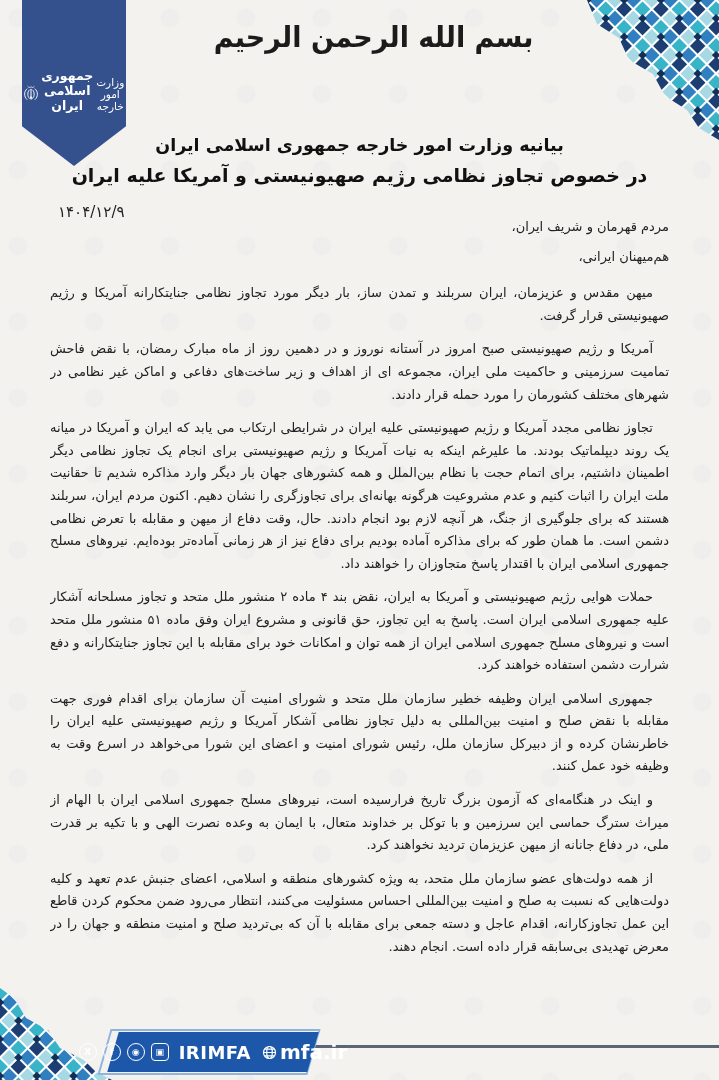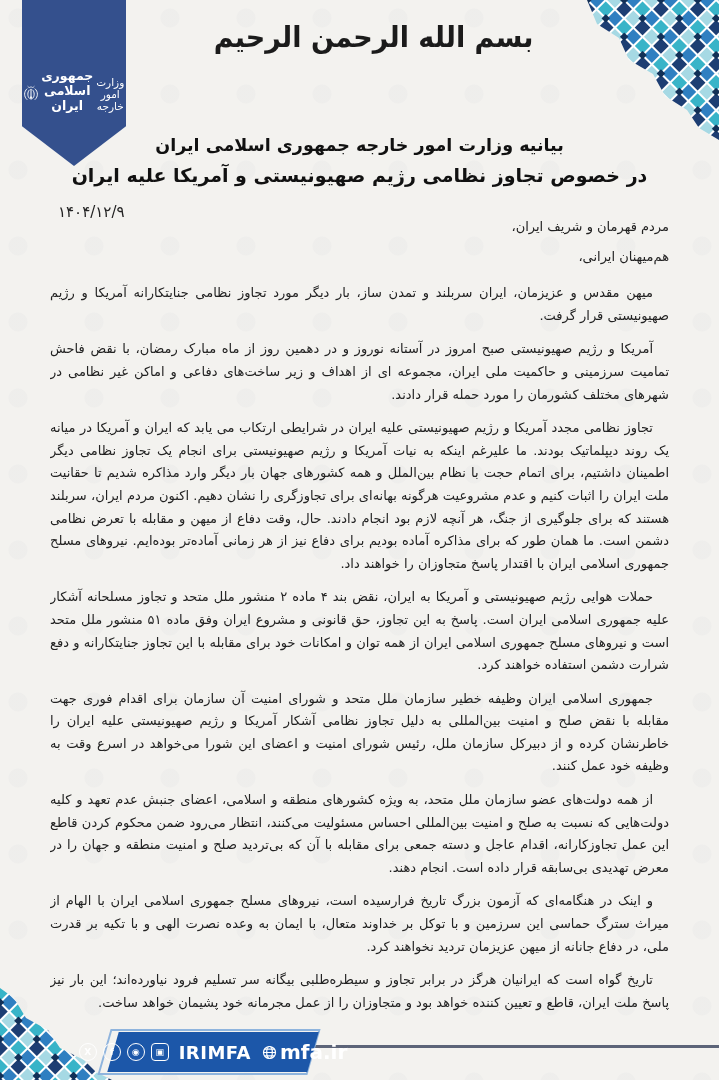--- a/index.html
+++ b/index.html
@@ -151,23 +151,22 @@
 <div class="date">۱۴۰۴/۱۲/۹</div>
 
 <div class="statement">
   <p class="greet">مردم قهرمان و شریف ایران،</p>
   <p class="greet greet-last">هم‌میهنان ایرانی،</p>
   <p>میهن مقدس و عزیزمان، ایران سربلند و تمدن ساز، بار دیگر مورد تجاوز نظامی جنایتکارانه آمریکا و رژیم صهیونیستی قرار گرفت.</p>
   <p>آمریکا و رژیم صهیونیستی صبح امروز در آستانه نوروز و در دهمین روز از ماه مبارک رمضان، با نقض فاحش تمامیت سرزمینی و حاکمیت ملی ایران، مجموعه ای از اهداف و زیر ساخت‌های دفاعی و اماکن غیر نظامی در شهرهای مختلف کشورمان را مورد حمله قرار دادند.</p>
   <p>تجاوز نظامی مجدد آمریکا و رژیم صهیونیستی علیه ایران در شرایطی ارتکاب می یابد که ایران و آمریکا در میانه یک روند دیپلماتیک بودند. ما علیرغم اینکه به نیات آمریکا و رژیم صهیونیستی برای انجام یک تجاوز نظامی دیگر اطمینان داشتیم، برای اتمام حجت با نظام بین‌الملل و همه کشورهای جهان بار دیگر وارد مذاکره شدیم تا حقانیت ملت ایران را اثبات کنیم و عدم مشروعیت هرگونه بهانه‌ای برای تجاوزگری را نشان دهیم. اکنون مردم ایران، سربلند هستند که برای جلوگیری از جنگ، هر آنچه لازم بود انجام دادند. حال، وقت دفاع از میهن و مقابله با تعرض نظامی دشمن است. ما همان طور که برای مذاکره آماده بودیم برای دفاع نیز از هر زمانی آماده‌تر بوده‌ایم. نیروهای مسلح جمهوری اسلامی ایران با اقتدار پاسخ متجاوزان را خواهند داد.</p>
   <p>حملات هوایی رژیم صهیونیستی و آمریکا به ایران، نقض بند ۴ ماده ۲ منشور ملل متحد و تجاوز مسلحانه آشکار علیه جمهوری اسلامی ایران است. پاسخ به این تجاوز، حق قانونی و مشروع ایران وفق ماده ۵۱ منشور ملل متحد است و نیروهای مسلح جمهوری اسلامی ایران از همه توان و امکانات خود برای مقابله با این تجاوز جنایتکارانه و دفع شرارت دشمن استفاده خواهند کرد.</p>
   <p>جمهوری اسلامی ایران وظیفه خطیر سازمان ملل متحد و شورای امنیت آن سازمان برای اقدام فوری جهت مقابله با نقض صلح و امنیت بین‌المللی به دلیل تجاوز نظامی آشکار آمریکا و رژیم صهیونیستی علیه ایران را خاطرنشان کرده و از دبیرکل سازمان ملل، رئیس شورای امنیت و اعضای این شورا می‌خواهد در اسرع وقت به وظیفه خود عمل کنند.</p>
+  <p>و اینک در هنگامه‌ای که آزمون بزرگ تاریخ فرارسیده است، نیروهای مسلح جمهوری اسلامی ایران با الهام از میراث سترگ حماسی این سرزمین و با توکل بر خداوند متعال، با ایمان به وعده نصرت الهی و با تکیه بر قدرت ملی، در دفاع جانانه از میهن عزیزمان تردید نخواهند کرد.</p>
   <p>از همه دولت‌های عضو سازمان ملل متحد، به ویژه کشورهای منطقه و اسلامی، اعضای جنبش عدم تعهد و کلیه دولت‌هایی که نسبت به صلح و امنیت بین‌المللی احساس مسئولیت می‌کنند، انتظار می‌رود ضمن محکوم کردن قاطع این عمل تجاوزکارانه، اقدام عاجل و دسته جمعی برای مقابله با آن که بی‌تردید صلح و امنیت منطقه و جهان را در معرض تهدیدی بی‌سابقه قرار داده است. انجام دهند.</p>
-  <p>و اینک در هنگامه‌ای که آزمون بزرگ تاریخ فرارسیده است، نیروهای مسلح جمهوری اسلامی ایران با الهام از میراث سترگ حماسی این سرزمین و با توکل بر خداوند متعال، با ایمان به وعده نصرت الهی و با تکیه بر قدرت ملی، در دفاع جانانه از میهن عزیزمان تردید نخواهند کرد.</p>
-  <p>تاریخ گواه است که ایرانیان هرگز در برابر تجاوز و سیطره‌طلبی بیگانه سر تسلیم فرود نیاورده‌اند؛ این بار نیز پاسخ ملت ایران، قاطع و تعیین کننده خواهد بود و متجاوزان را از عمل مجرمانه خود پشیمان خواهد ساخت.</p>
 </div>
 
 <div class="footer-line"></div>
 <div class="footer-bar-outline"></div>
 <div class="footer-bar">
   <div class="bar-bg"></div>
   <div class="bar-content">
     <span class="soc">X</span>
     <span class="soc">f</span>
     <span class="soc">◉</span>

